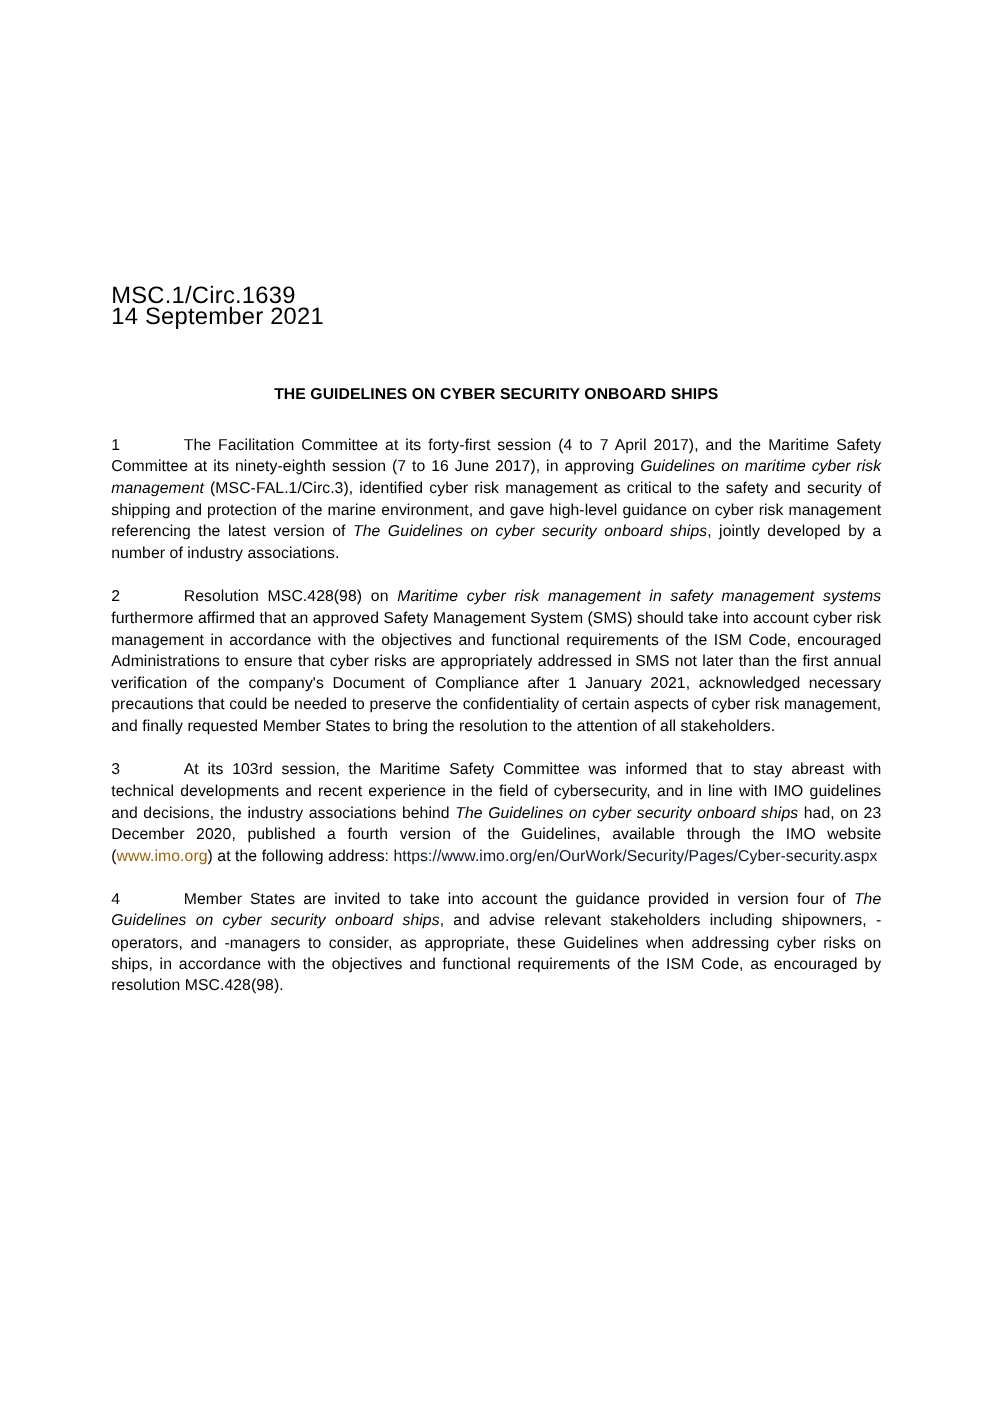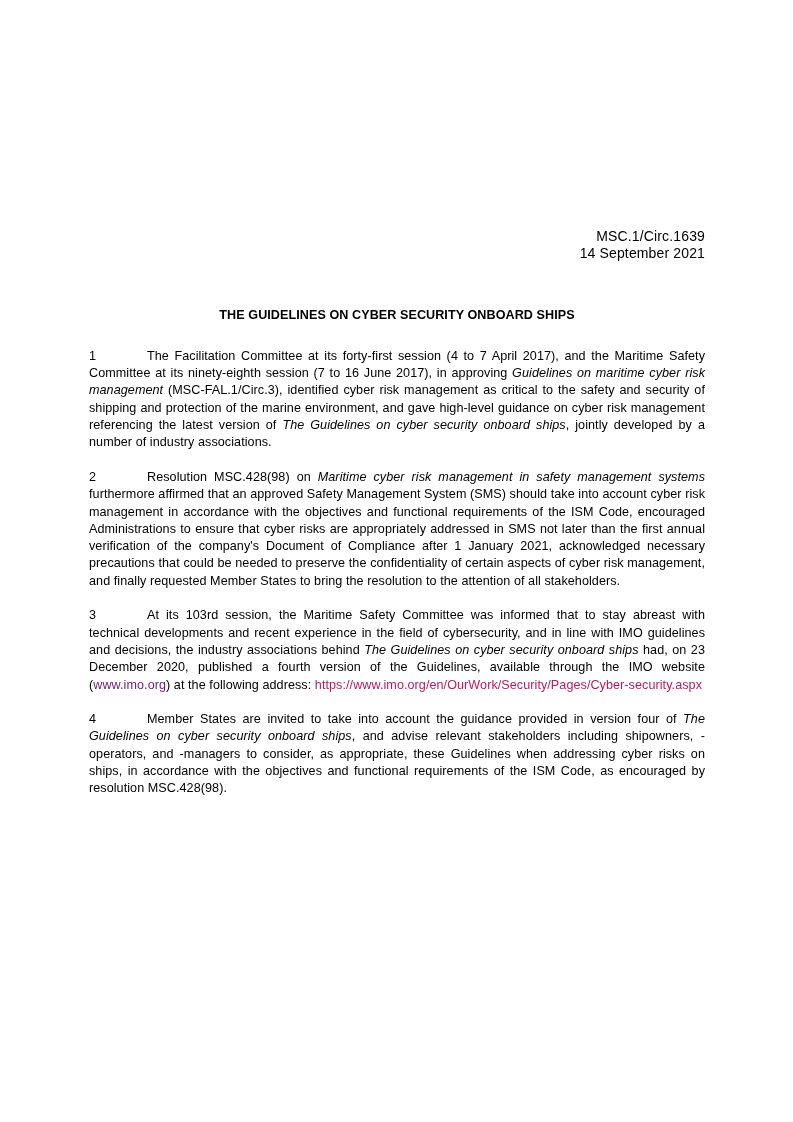--- a/index.html
+++ b/index.html
@@ -23,22 +23,21 @@
     height: 1122px;
     background: #ffffff;
   }
   .content {
     position: absolute;
     left: 89px;
     top: 228px;
     width: 616px;
   }
   .doc-header {
-    text-align: right;
-    font-size: 14px;
+    font-size: 19px;
     line-height: 17.3px;
     letter-spacing: 0.01em;
   }
   .doc-header div {
     white-space: nowrap;
   }
   .doc-title {
     margin-top: 44px;
     text-align: center;
     font-weight: bold;
@@ -58,25 +57,25 @@
     margin-top: 24px;
   }
   .para .num {
     display: inline-block;
     width: 58px;
   }
   .para i {
     font-style: italic;
   }
   .link {
-    color: #be185d;
+    color: #0f172a;
     text-decoration: none;
   }
   .link.visited {
-    color: #701a75;
+    color: #a16207;
   }
 </style>
 </head>
 <body>
 
 <div class="page">
   <div class="content">
 
     <div class="doc-header">
       <div>MSC.1/Circ.1639</div>

